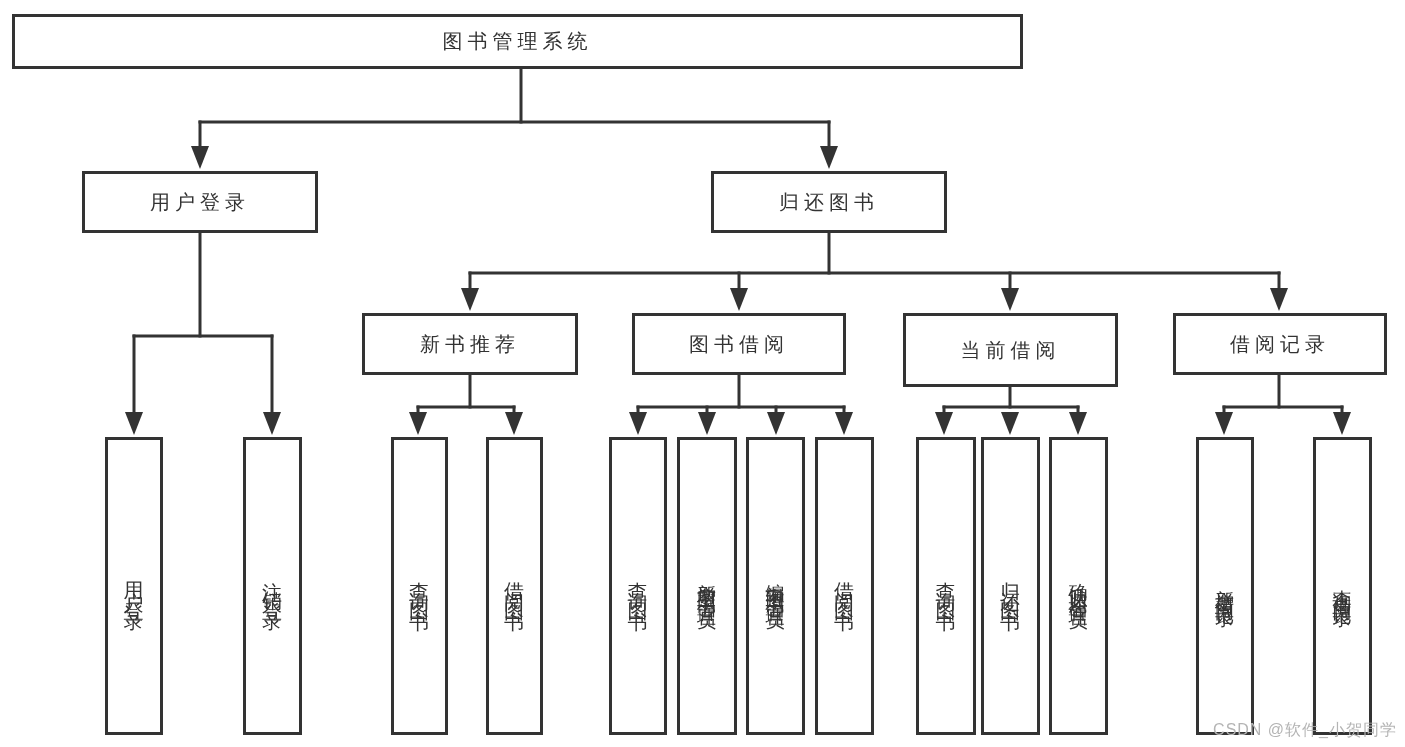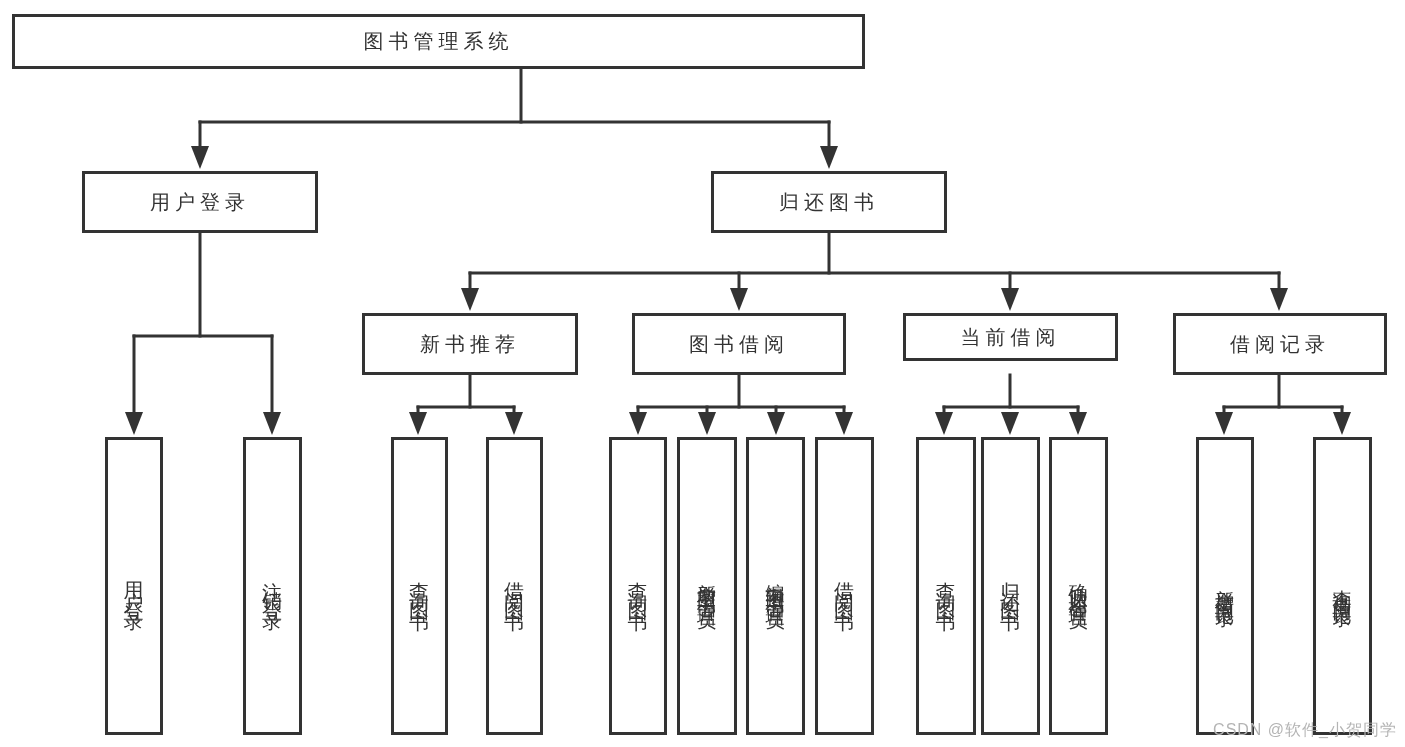--- a/index.html
+++ b/index.html
@@ -126,38 +126,38 @@
 
       <polygon points="935,412 953,412 944,435"></polygon>
       <polygon points="1001,412 1019,412 1010,435"></polygon>
       <polygon points="1069,412 1087,412 1078,435"></polygon>
 
       <polygon points="1215,412 1233,412 1224,435"></polygon>
       <polygon points="1333,412 1351,412 1342,435"></polygon>
     </g>
   </svg>
 
-  <div class="box hbox" style="left:12px; top:14px; width:853px; height:55px;">
+  <div class="box hbox" style="left:12px; top:14px; width:1011px; height:55px;">
     <span>图书管理系统</span>
   </div>
 
   <div class="box hbox" style="left:82px; top:171px; width:236px; height:62px;">
     <span>用户登录</span>
   </div>
   <div class="box hbox" style="left:711px; top:171px; width:236px; height:62px;">
     <span>归还图书</span>
   </div>
 
   <div class="box hbox" style="left:362px; top:313px; width:216px; height:62px;">
     <span>新书推荐</span>
   </div>
   <div class="box hbox" style="left:632px; top:313px; width:214px; height:62px;">
     <span>图书借阅</span>
   </div>
-  <div class="box hbox" style="left:903px; top:313px; width:215px; height:48px;">
+  <div class="box hbox" style="left:903px; top:313px; width:215px; height:74px;">
     <span>当前借阅</span>
   </div>
   <div class="box hbox" style="left:1173px; top:313px; width:214px; height:62px;">
     <span>借阅记录</span>
   </div>
 
   <div class="box vbox" style="left:105px; top:437px; width:58px; height:298px;">
     <span>用户登录</span>
   </div>
   <div class="box vbox" style="left:243px; top:437px; width:59px; height:298px;">

